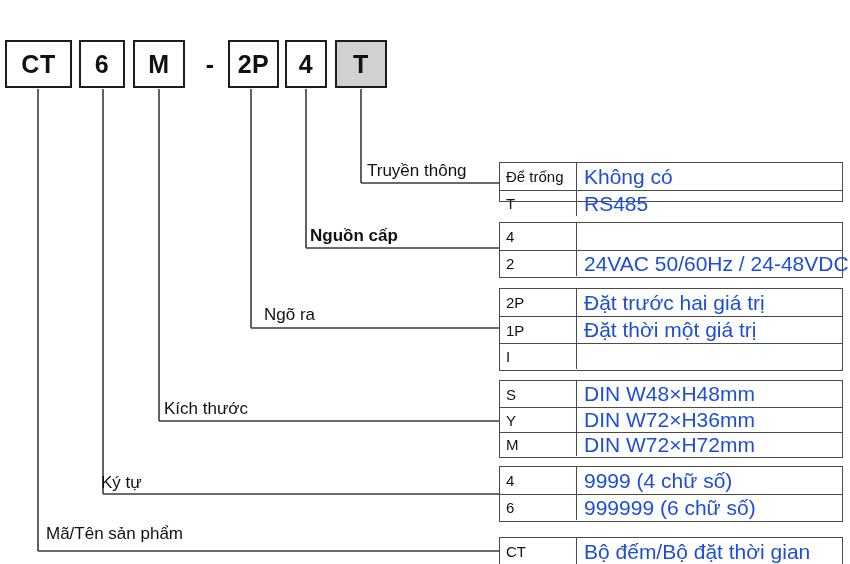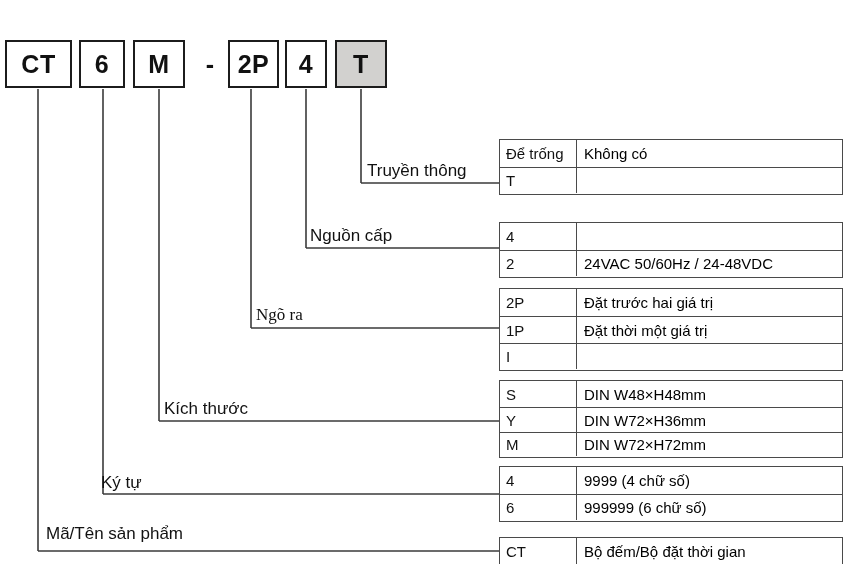--- a/index.html
+++ b/index.html
@@ -42,21 +42,21 @@
   .trow + .trow{border-top:1.6px solid #4a4a4a;}
   .tcode{
     box-sizing:border-box;width:77px;flex:0 0 77px;height:100%;
     display:flex;align-items:center;
     border-right:1.6px solid #4a4a4a;
     padding-left:6px;font-size:15px;color:#111;white-space:nowrap;
   }
   .tdesc{
     box-sizing:border-box;flex:1 1 auto;height:100%;
     display:flex;align-items:center;
-    padding-left:7px;font-size:15px;color:#000000;white-space:nowrap;
+    padding-left:7px;font-size:21px;color:#1d4ed8;white-space:nowrap;
   }
 </style>
 </head>
 <body>
 
 <div id="stage">
 
   <svg id="wires" aria-hidden="true">
       <line x1="361" y1="57" x2="361" y2="151"></line>
       <line x1="361" y1="151" x2="499" y2="151"></line>
@@ -81,37 +81,38 @@
   <div class="dash" style="left:193px;top:8px;width:34px;height:48px;">-</div>
 
   <div class="code-box" style="left:228px;top:8px;width:51px;height:48px;">2P</div>
 
   <div class="code-box" style="left:285px;top:8px;width:42px;height:48px;">4</div>
 
   <div class="code-box shaded" style="left:335px;top:8px;width:52px;height:48px;">T</div>
 
   <div class="caption" style="left:367px;top:130px;">Truyền thông</div>
 
-  <div class="caption" style="left:310px;top:195px;">Nguồn cấp</div>
+  <div class="caption" style="left:310px;top:195px;font-weight:bold;">Nguồn cấp</div>
 
-  <div class="caption" style="left:256px;top:274px;font-family:Liberation Serif, serif;">Ngõ ra</div>
+  <div class="caption" style="left:264px;top:274px;">Ngõ ra</div>
 
   <div class="caption" style="left:164px;top:368px;">Kích thước</div>
 
   <div class="caption" style="left:101px;top:442px;">Ký tự</div>
 
   <div class="caption" style="left:46px;top:493px;">Mã/Tên sản phẩm</div>
 
-  <div class="tgroup" style="left:499px;top:107px;width:344px;height:56px;">
+  <div class="tgroup" style="left:499px;top:130px;width:344px;height:40px;">
     <div class="trow" style="top:0;height:27px;">
       <span class="tcode">Để trống</span>
       <span class="tdesc">Không có</span>
     </div>
     <div class="trow" style="top:27px;height:26px;border-top:1.6px solid #4a4a4a;">
       <span class="tcode">T</span>
+      <span class="tdesc">RS485</span>
     </div>
   </div>
 
   <div class="tgroup" style="left:499px;top:190px;width:344px;height:56px;">
     <div class="trow" style="top:0;height:27px;">
       <span class="tcode">4</span>
     </div>
     <div class="trow" style="top:27px;height:26px;border-top:1.6px solid #4a4a4a;">
       <span class="tcode">2</span>
       <span class="tdesc">24VAC 50/60Hz / 24-48VDC</span>

